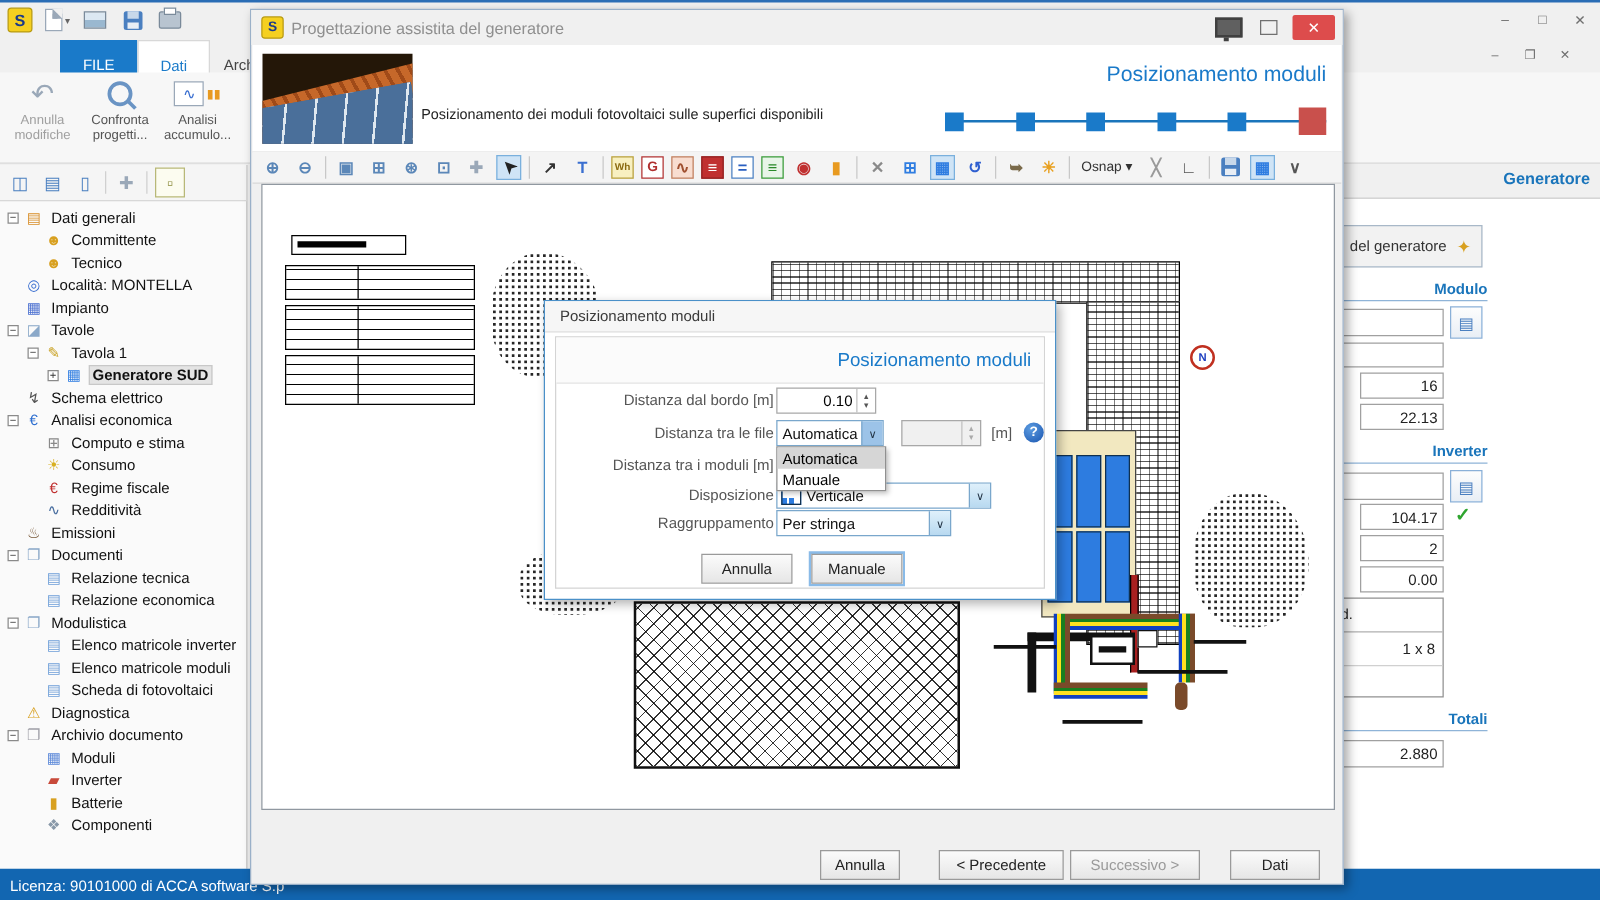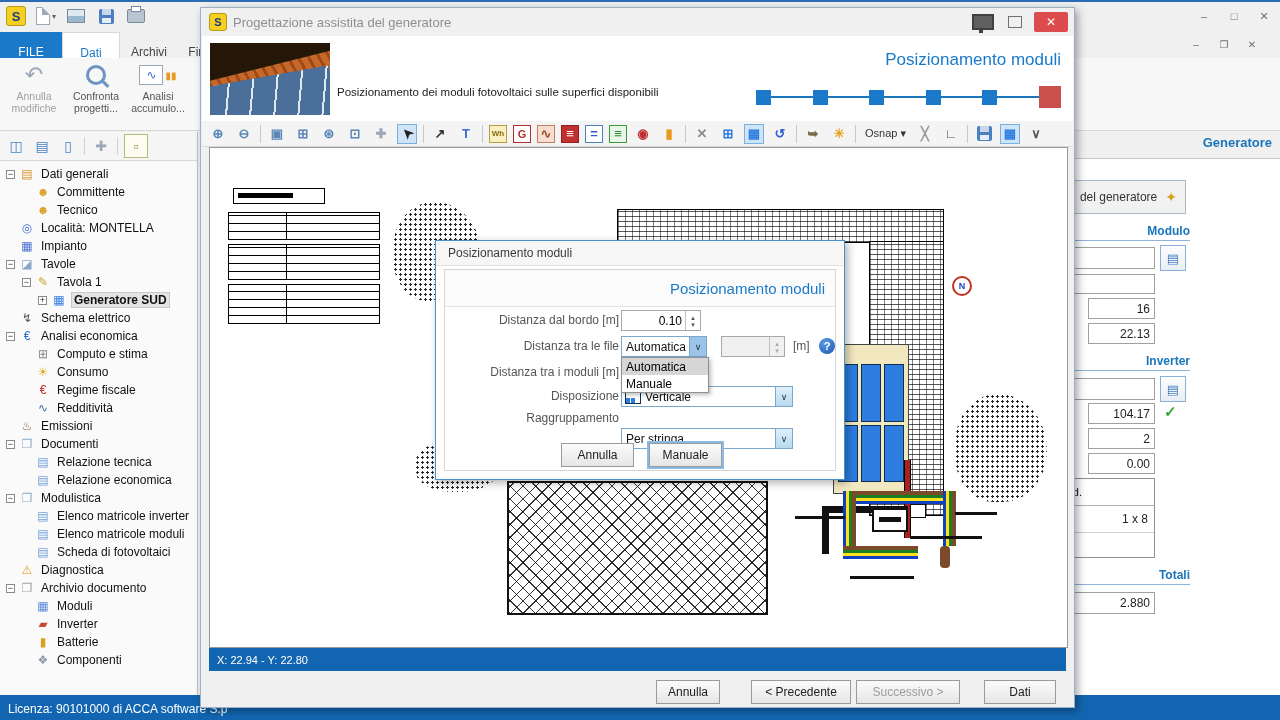--- a/index.html
+++ b/index.html
@@ -14,21 +14,21 @@
   .page{width:13px;height:16px;background:#fff;border:1px solid #9aa8b8;position:relative;}
   .page::after{content:'';position:absolute;right:-1px;top:-1px;border:4px solid transparent;
     border-top-color:#f0f0f0;border-right-color:#f0f0f0;border-bottom-color:#9aa8b8;border-left-color:#9aa8b8;}
   .floppy{width:15px;height:15px;background:#4a7fc0;border-radius:2px;position:relative;display:inline-block;}
   .floppy::before{content:'';position:absolute;left:3px;top:0;width:9px;height:6px;background:#c8d8ea;}
   .floppy::after{content:'';position:absolute;left:3px;bottom:1px;width:9px;height:5px;background:#e8eef5;}
   .printer{width:16px;height:12px;background:#b8c4d0;border:1px solid #7a8a9a;border-radius:2px;position:relative;}
   .printer::before{content:'';position:absolute;left:3px;top:-4px;width:8px;height:4px;background:#fff;border:1px solid #7a8a9a;}
   .pic{width:16px;height:12px;border:1px solid #7a8a9a;background:linear-gradient(180deg,#dce8f2 0 50%,#9ab8d0 50% 100%);}
   .winbtn{width:22px;height:16px;display:flex;align-items:center;justify-content:center;color:#707070;font-size:11px;}
-  .tab{position:absolute;top:30px;height:40px;display:flex;align-items:center;justify-content:center;font-size:12px;}
+  .tab{position:absolute;top:30px;height:40px;display:flex;align-items:center;justify-content:center;font-size:12px;margin-left:48px;}
   .ribbonbtn{position:absolute;top:58px;width:60px;height:66px;display:flex;flex-direction:column;align-items:center;font-size:10.5px;color:#555;text-align:center;}
   .ribbonbtn .rlbl{line-height:12px;}
   .magbig{width:14px;height:14px;border:3px solid #6a94c4;border-radius:50%;position:relative;}
   .magbig::after{content:'';position:absolute;width:3px;height:8px;background:#6a94c4;right:-4px;bottom:-6px;transform:rotate(-45deg);}
   
   .si{width:20px;height:22px;display:flex;align-items:center;justify-content:center;font-size:14px;color:#4a7fc0;}
   .treerow{position:relative;height:18px;display:flex;align-items:center;font-size:12px;color:#111;white-space:nowrap;}
   .expander{width:9px;height:9px;border:1px solid #8a8a8a;background:#fff;font-size:9px;line-height:7px;text-align:center;color:#333;margin-right:4px;flex:0 0 auto;box-sizing:border-box;}
   .noexp{visibility:hidden;}
   .tico{width:16px;text-align:center;font-size:12px;margin-right:4px;flex:0 0 auto;}
@@ -537,23 +537,20 @@
       <div class="abs" style="left:745px;top:364px;width:42px;height:3px;background:#111;"></div>
       <div class="abs" style="left:700px;top:388px;width:72px;height:3px;background:#111;"></div>
       <div class="abs" style="left:640px;top:428px;width:64px;height:3px;background:#111;"></div>
       <div class="abs" style="left:730px;top:398px;width:10px;height:22px;background:#7a4a2a;border-radius:4px;"></div>
 
       <div class="compass" style="left:742px;top:128px;">
           <span>N</span>
         </div>
     </div>
 
-    <div class="dlg-status bluebar">
-      <span style="font-size:11px;">X: 22.94 - Y: 22.80</span>
-    </div>
 
     <div class="btn" style="left:455px;top:672px;width:64px;">Annulla</div>
     <div class="btn" style="left:550px;top:672px;width:100px;">&lt; Precedente</div>
     <div class="btn disabled" style="left:655px;top:672px;width:104px;">Successivo &gt;</div>
     <div class="btn" style="left:783px;top:672px;width:72px;">Dati</div>
   </div>
 
   <div class="modal">
     <div class="mtitle">
         <span>Posizionamento moduli</span>
@@ -595,21 +592,21 @@
     </div>
 
     <div class="mlabel" style="top:145px;">Disposizione</div>
     <div class="combo" style="left:185px;top:145px;width:172px;">
       <span class="modico"></span>
       <span class="ctext">Verticale</span>
       <span class="carrow">∨</span>
     </div>
 
     <div class="mlabel" style="top:167px;">Raggruppamento</div>
-    <div class="combo" style="left:185px;top:167px;width:172px;margin-top:20px;">
+    <div class="combo" style="left:185px;top:167px;width:140px;">
       <span class="ctext">Per stringa</span>
       <span class="carrow">∨</span>
     </div>
 
     <div class="btn" style="left:125px;top:202px;width:73px;">Annulla</div>
     <div class="btn" style="left:213px;top:202px;width:73px;box-shadow:0 0 0 2px #8abbe8;">Manuale</div>
   </div>
 
 </div>
 

